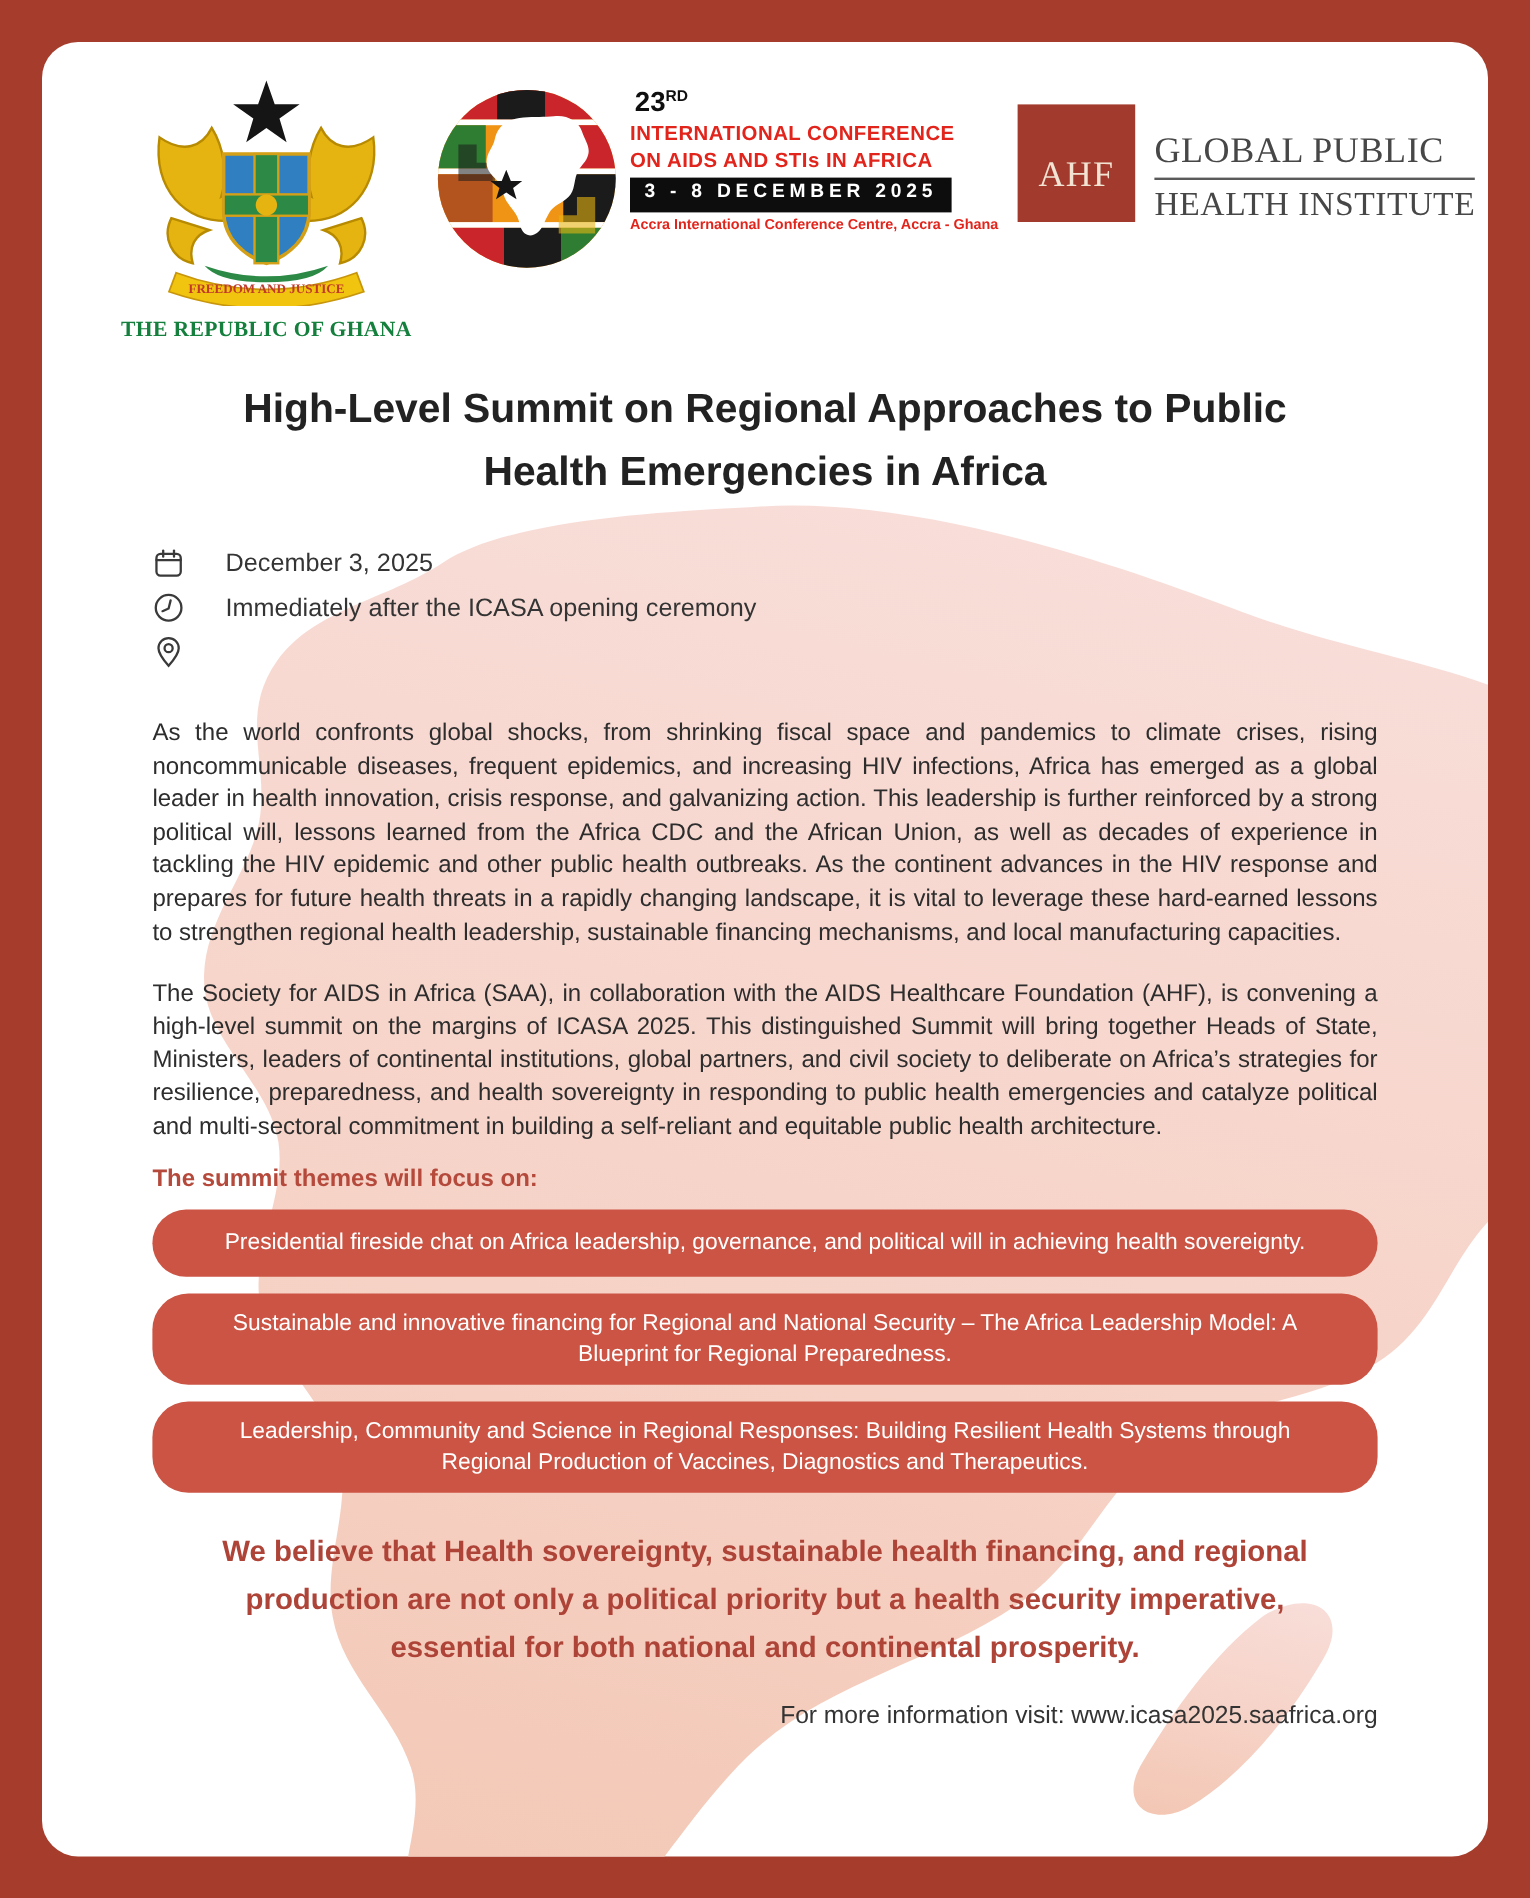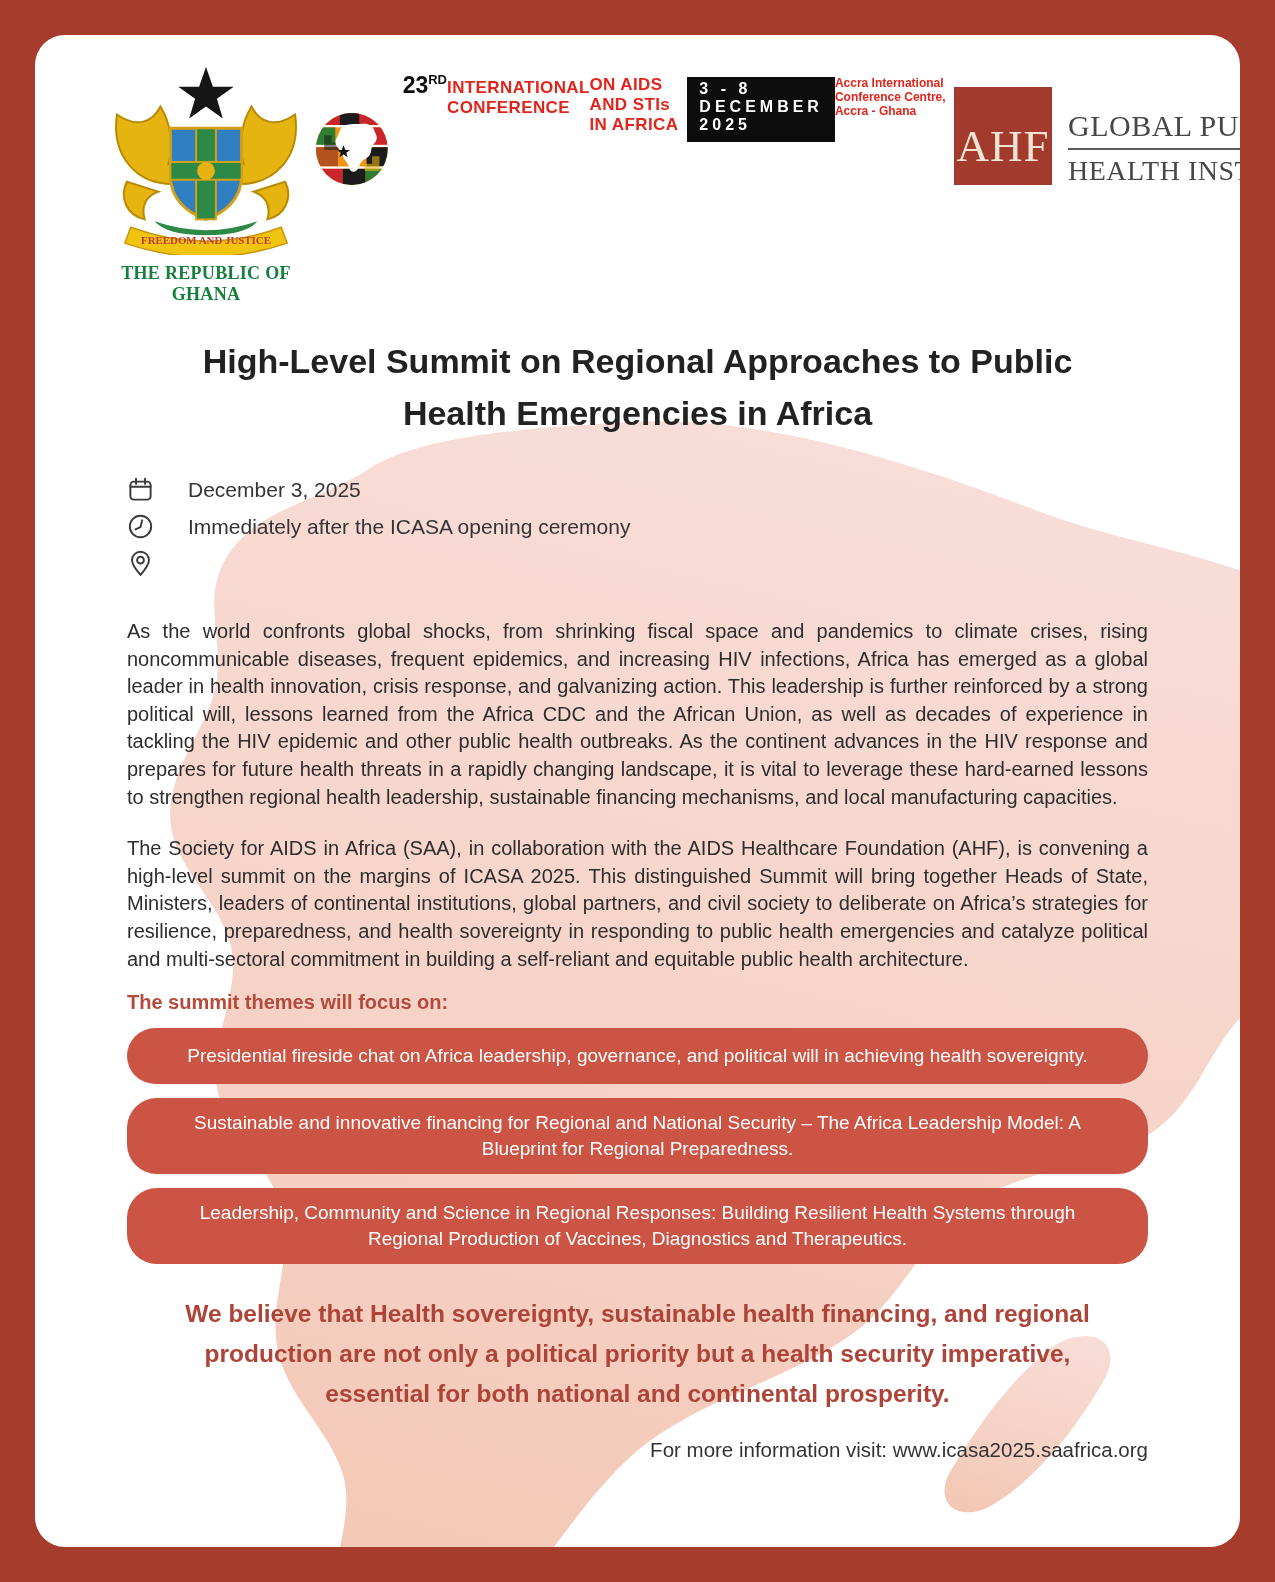--- a/index.html
+++ b/index.html
@@ -9,32 +9,32 @@
   .card { position:absolute; left:35px; top:35px; width:1205px; height:1512px;
           background:#ffffff; border-radius:30px; overflow:hidden; }
   .watermark { position:absolute; left:-70px; top:360px; width:1400px; height:1300px; z-index:0; }
   .content { position:relative; z-index:1; width:100%; height:100%; padding:0 92px; }
 
   
   .header-row { display:flex; justify-content:space-between; align-items:flex-start; padding-top:30px; margin:0 -30px; }
   .ghana-block { width:250px; text-align:center; }
   .ghana-caption { font-family:"Liberation Serif", serif; font-weight:bold; font-size:18px; color:#15803d; margin-top:4px; letter-spacing:0.3px; }
   .icasa-block { display:flex; gap:10px; margin-top:8px; }
-  .icasa-text { display:flex; flex-direction:row; align-items:flex-start; }
+  .icasa-text { display:flex; flex-direction:column; align-items:flex-start; }
   .icasa-edition { font-size:23px; font-weight:bold; color:#0f0f0f; line-height:1; margin-left:4px; }
   .icasa-edition sup { font-size:13px; }
   .icasa-word { display:flex; align-items:flex-end; line-height:0.82; margin-top:2px; }
   .icasa-word .letters { font-size:72px; font-weight:bold; color:#0f0f0f; letter-spacing:-1px; transform:scaleY(1.08); }
   .icasa-line { font-size:17px; font-weight:bold; color:#e2251c; letter-spacing:0.4px; margin-top:5px; }
   .icasa-line.second { margin-top:2px; }
   .icasa-dates { background:#0d0d0d; color:#ffffff; font-weight:bold; font-size:16px; letter-spacing:4px; padding:3px 12px 8px; margin-top:4px; }
   .icasa-venue { font-size:12px; font-weight:bold; color:#e2251c; margin-top:3px; }
   .ahf-block { display:flex; gap:16px; margin-top:22px; width:330px; }
   .ahf-square { width:98px; height:98px; background:#a23b2e; display:flex; align-items:center; justify-content:center; flex:0 0 auto; }
-  .ahf-abbr { font-family:"Liberation Serif", serif; font-size:45px; color:#f2e3d3; letter-spacing:1px;margin-top:19px; }
+  .ahf-abbr { font-family:"Liberation Serif", serif; font-size:30px; color:#f2e3d3; letter-spacing:1px;margin-top:19px; }
   .ahf-names { margin-top:22px; }
   .ahf-name1 { font-family:"Liberation Serif", serif; font-size:30px; color:#474747; letter-spacing:0.5px; padding-bottom:5px; border-bottom:2px solid #5a5a5a; white-space:nowrap; }
   .ahf-name2 { font-family:Liberation Serif, serif; font-size:28px; color:#474747; letter-spacing:0.5px; margin-top:5px; white-space:nowrap; }
 
   
   .title { text-align:center; margin-top:30px; font-size:34px; font-weight:bold; color:#222222; line-height:52px; }
 
   
   .details { margin-top:32px; }
   .detail-row { display:flex; align-items:center; gap:34px; height:37px; }

